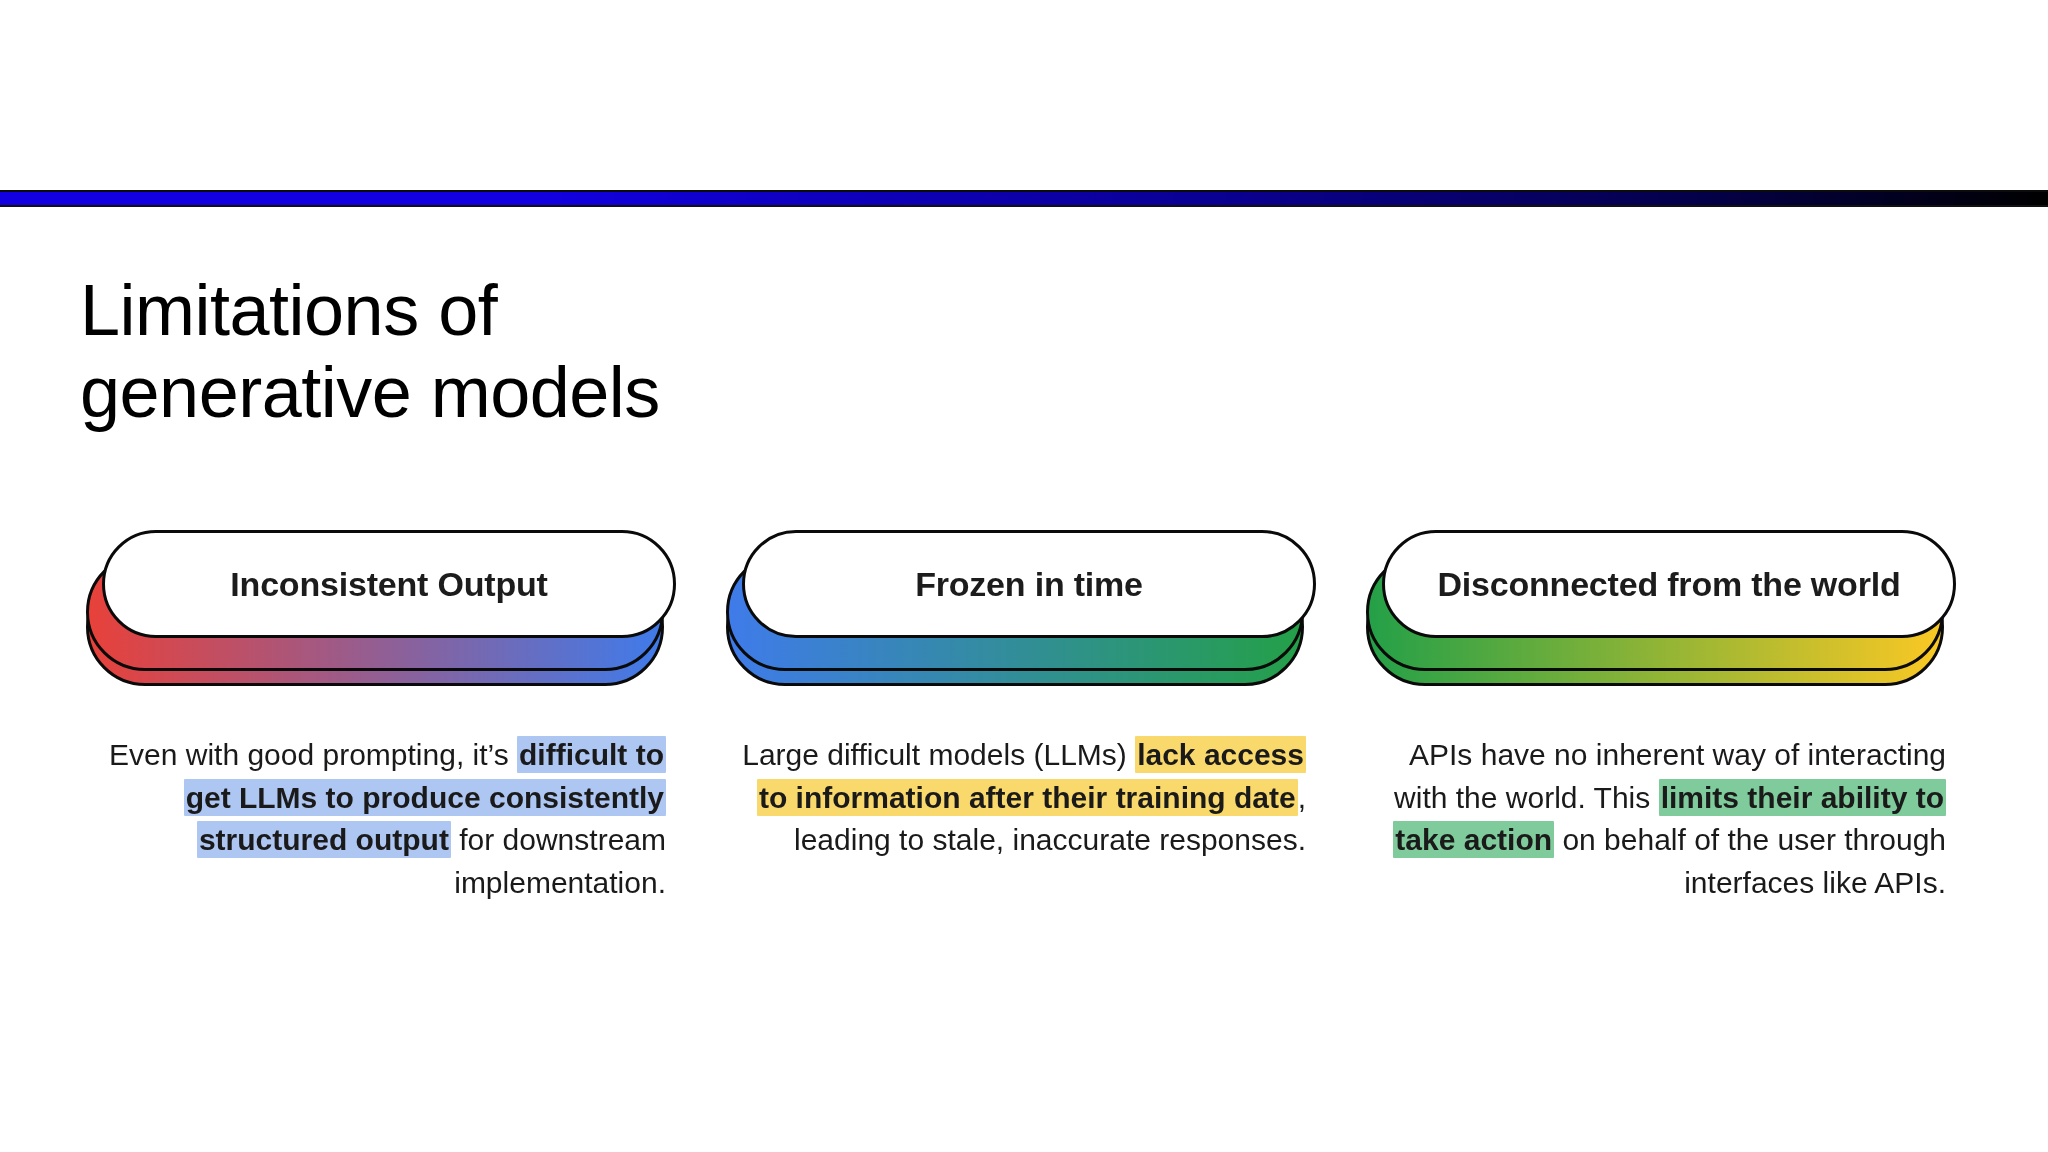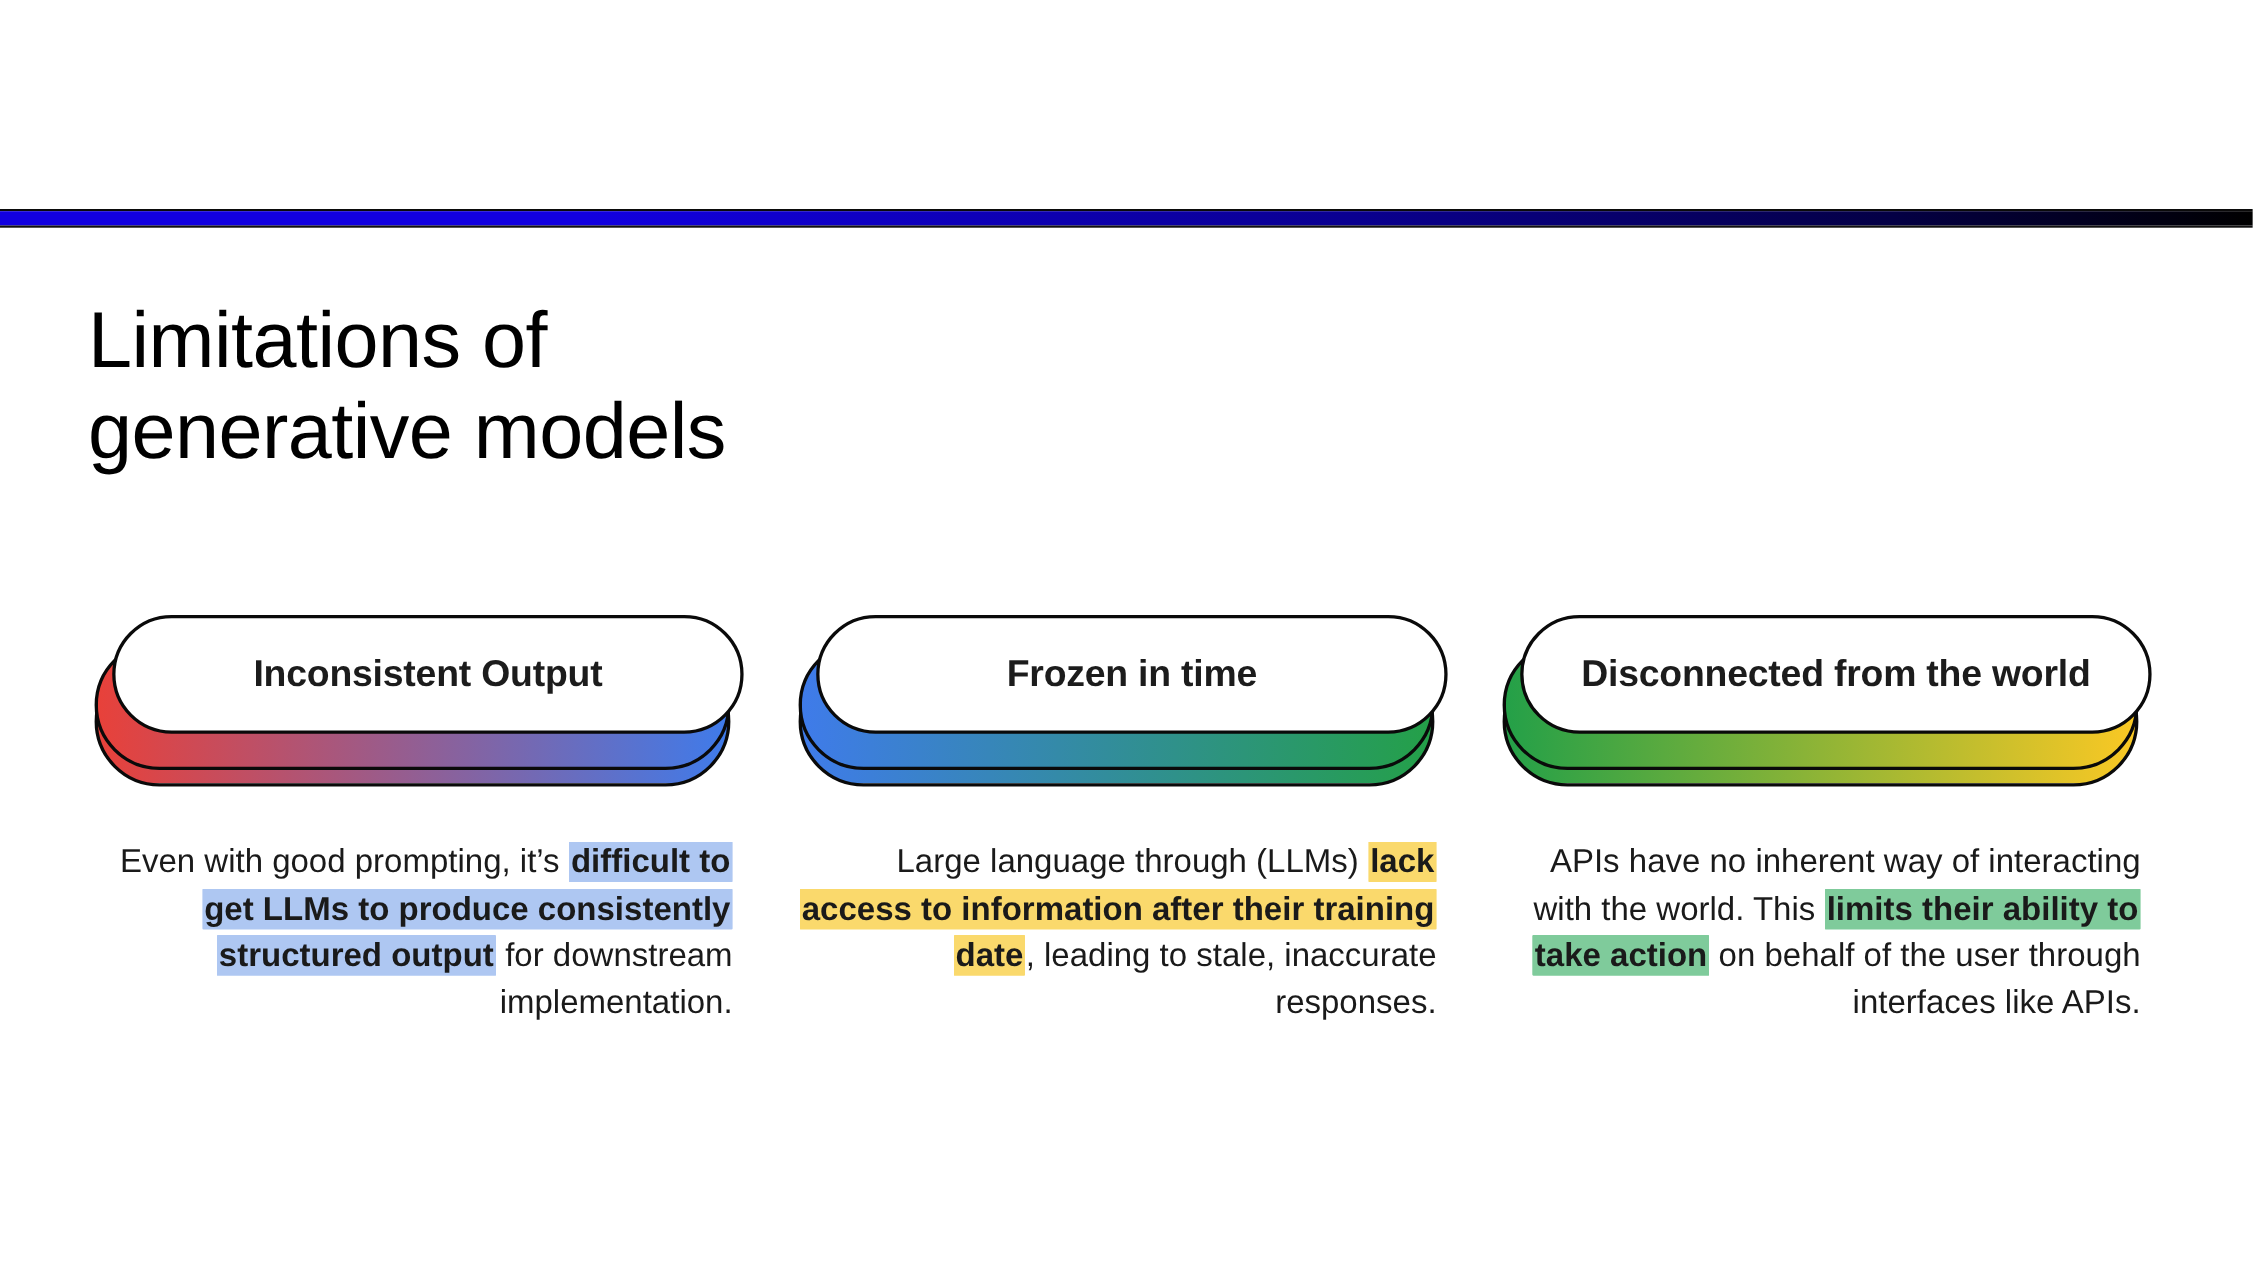--- a/index.html
+++ b/index.html
@@ -67,21 +67,20 @@
     display: flex;
     justify-content: flex-start;
     align-items: flex-start;
     padding-left: 86px;
     box-sizing: border-box;
   }
   .card {
     width: 580px;
     margin-right: 60px;
     position: relative;
-    margin-top: 29px;
   }
 
   
   .pill-stack {
     position: relative;
     height: 160px;
     width: 580px;
   }
   .pill-shadow {
     position: absolute;
@@ -155,21 +154,21 @@
       <p class="card-body"><span>Even with good prompting, it’s </span><span class="hl" style="background: rgb(174, 199, 242);">difficult to get LLMs to produce consistently structured output</span><span> for downstream implementation.</span></p>
     </div>
     <div class="card">
       <div class="pill-stack">
         <div class="pill-shadow back" style="background: linear-gradient(90deg, rgb(63, 123, 234) 0%, rgb(36, 160, 72) 100%);"></div>
         <div class="pill-shadow mid" style="background: linear-gradient(90deg, rgb(63, 123, 234) 0%, rgb(36, 160, 72) 100%);"></div>
         <div class="pill-face">
           <span class="pill-label">Frozen in time</span>
         </div>
       </div>
-      <p class="card-body"><span>Large language through (LLMs) </span><span class="hl" style="background: rgb(250, 217, 108);">lack access to information after their training date</span><span>, leading to stale, inaccurate responses.</span></p>
+      <p class="card-body"><span>Large difficult models (LLMs) </span><span class="hl" style="background: rgb(250, 217, 108);">lack access to information after their training date</span><span>, leading to stale, inaccurate responses.</span></p>
     </div>
     <div class="card">
       <div class="pill-stack">
         <div class="pill-shadow back" style="background: linear-gradient(90deg, rgb(36, 160, 72) 0%, rgb(250, 200, 36) 100%);"></div>
         <div class="pill-shadow mid" style="background: linear-gradient(90deg, rgb(36, 160, 72) 0%, rgb(250, 200, 36) 100%);"></div>
         <div class="pill-face">
           <span class="pill-label">Disconnected from the world</span>
         </div>
       </div>
       <p class="card-body"><span>APIs have no inherent way of interacting with the world. This </span><span class="hl" style="background: rgb(127, 203, 155);">limits their ability to take action</span><span> on behalf of the user through interfaces like APIs.</span></p>

